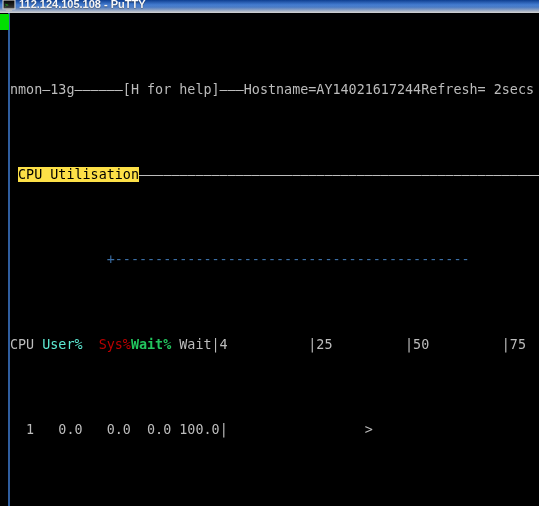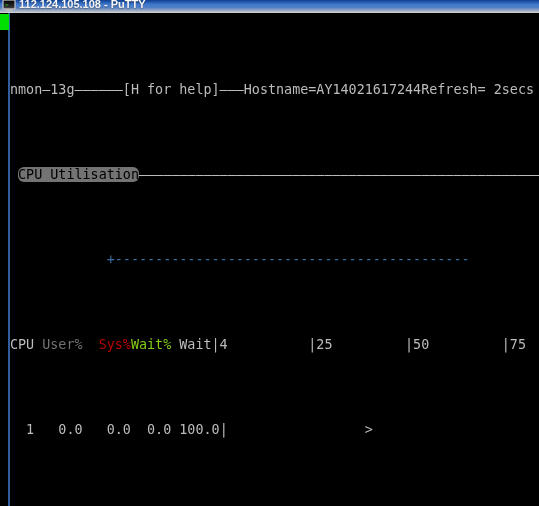--- a/index.html
+++ b/index.html
@@ -105,29 +105,28 @@
   }
   .row {
     height: 17px;
     line-height: 17px;
     white-space: pre;
     font-size: 13.4px;
   }
 
   
   .c-white   { color: #bcbcbc; }
-  .c-green   { color: #737373; }
+  .c-green   { color: #5eead4; }
   .c-red     { color: #bc0000; }
-  .c-bblue   { color: #84cc16; }
+  .c-bblue   { color: #22c55e; font-weight: bold; }
 
   
   .sect {
-    background: #737373;
+    background: #fde047;
     color: #000000;
-    border-radius: 6px;
   }
   .dash-blue { color: #3b6ea5; }
 </style>
 </head>
 <body>
 
 <div id="window">
 
   <div id="titlebar">
     <div id="titlebar-inner">

